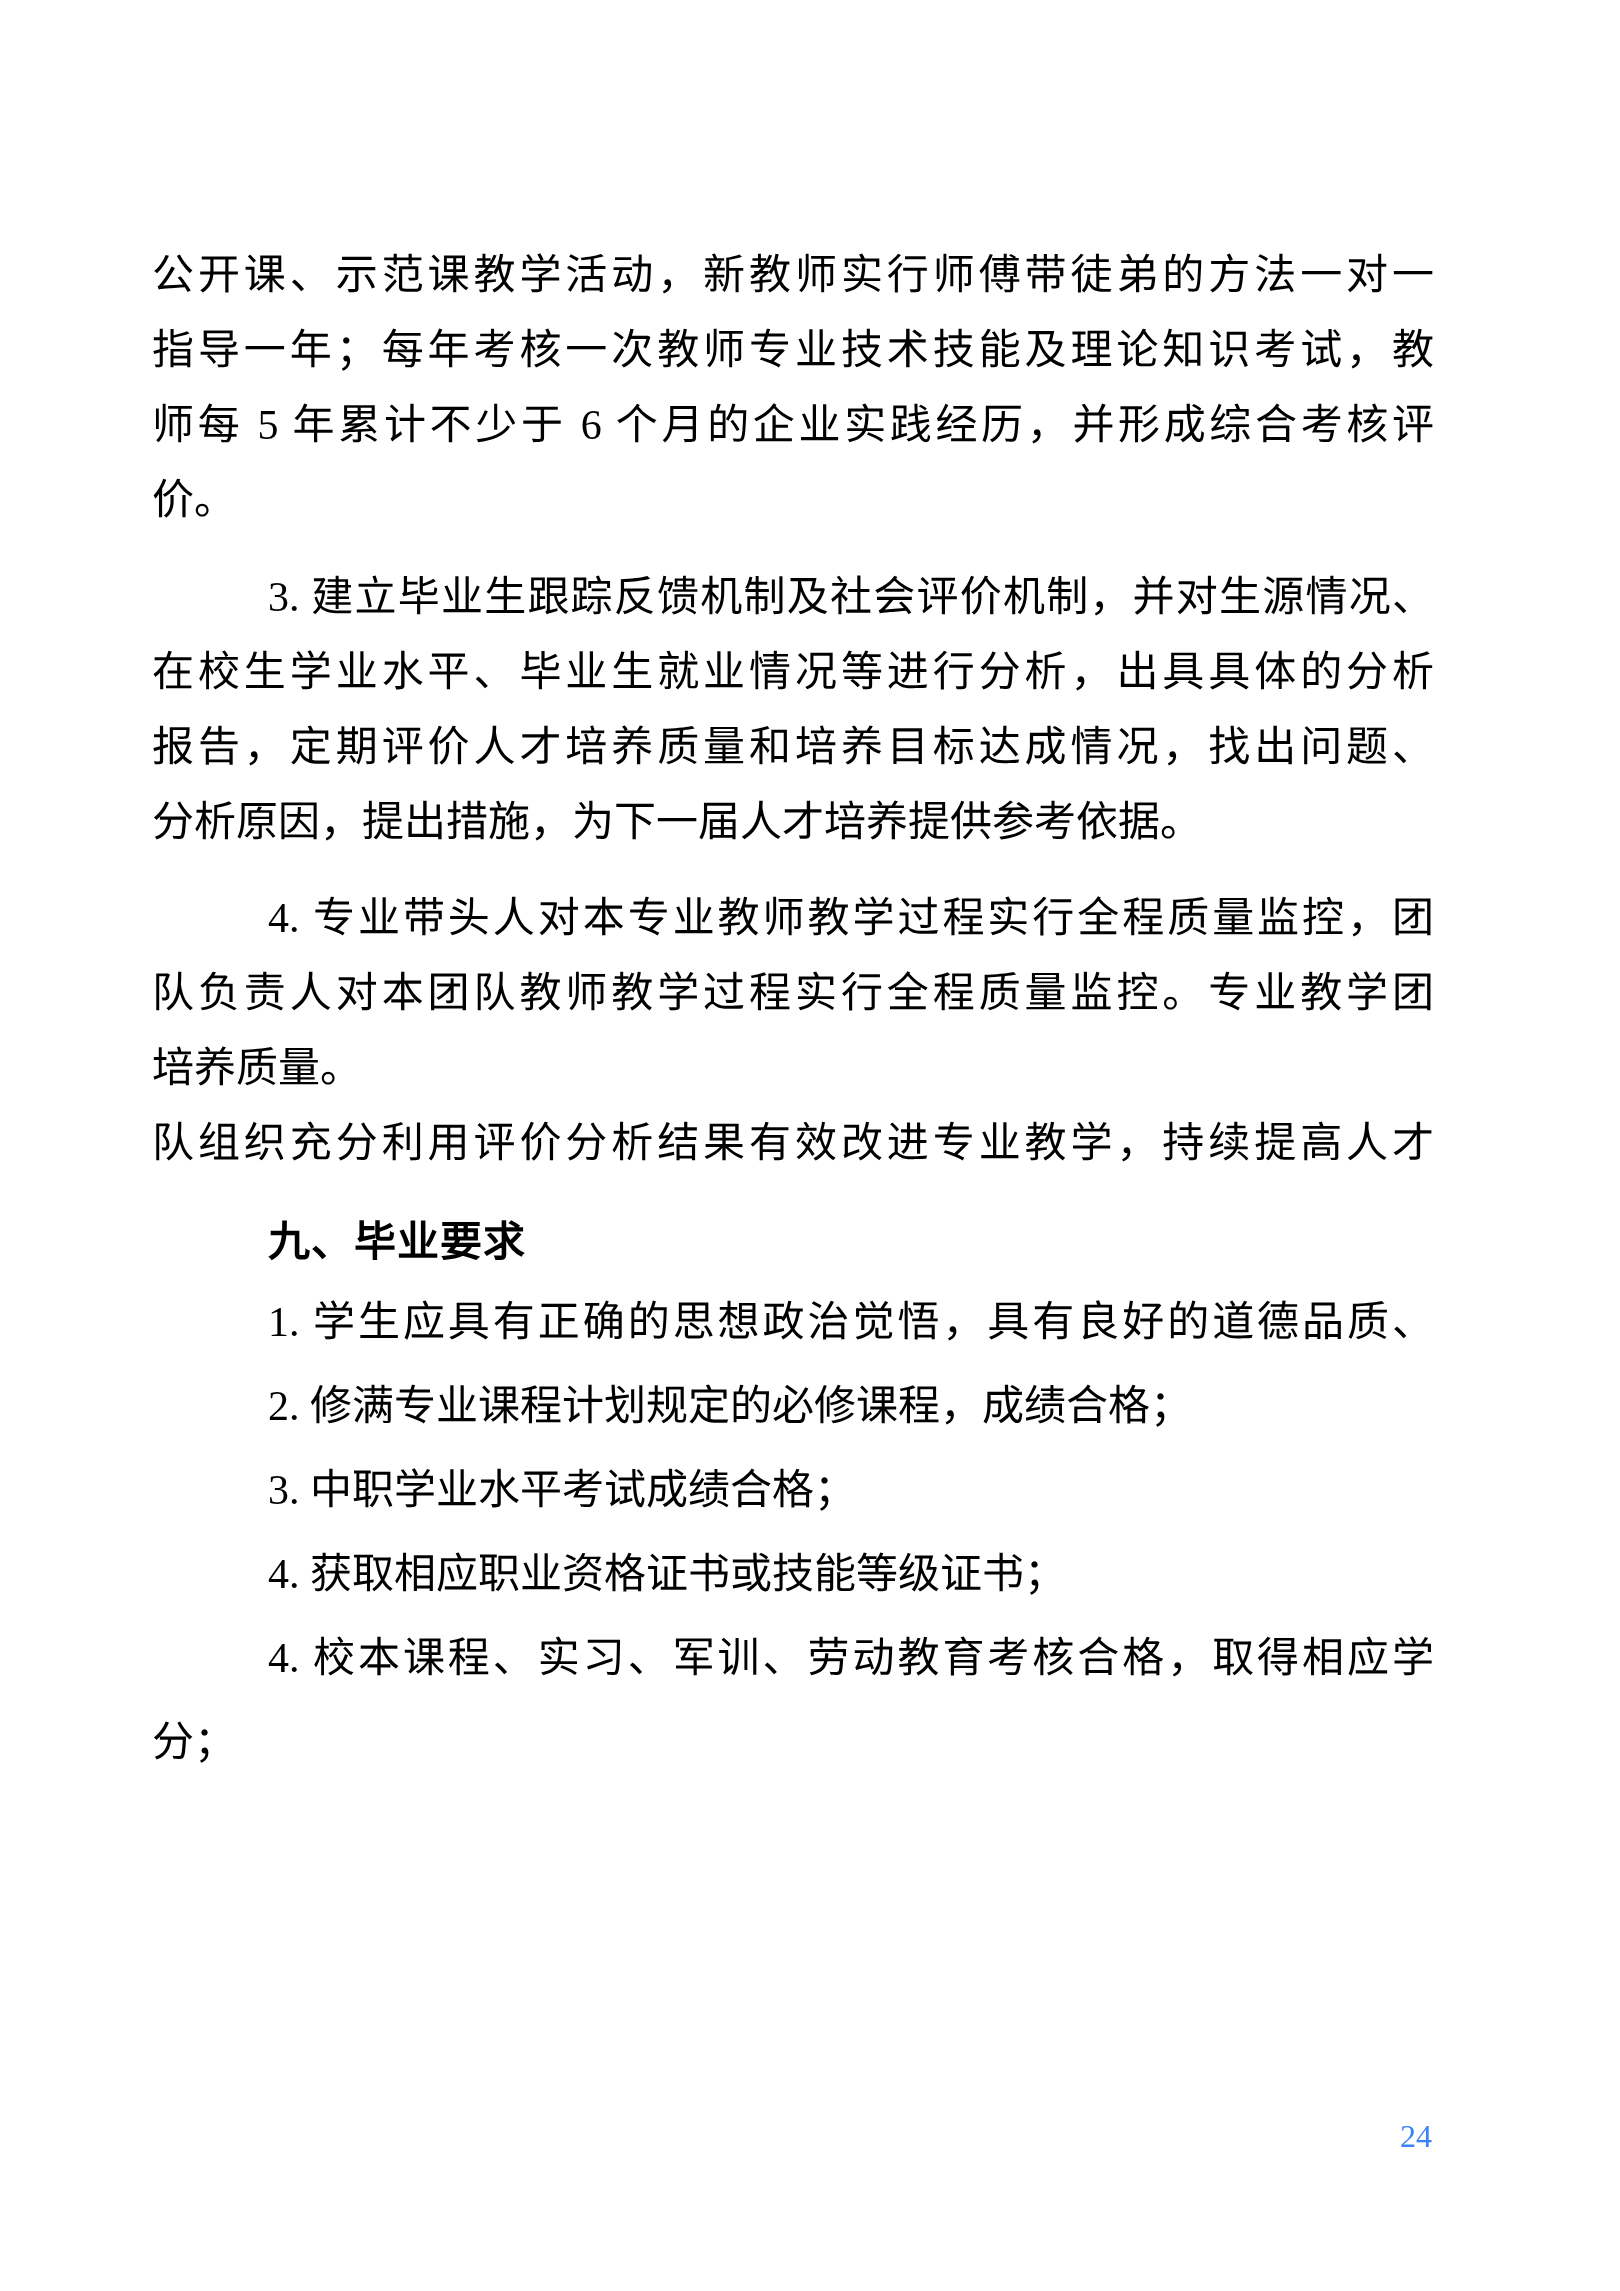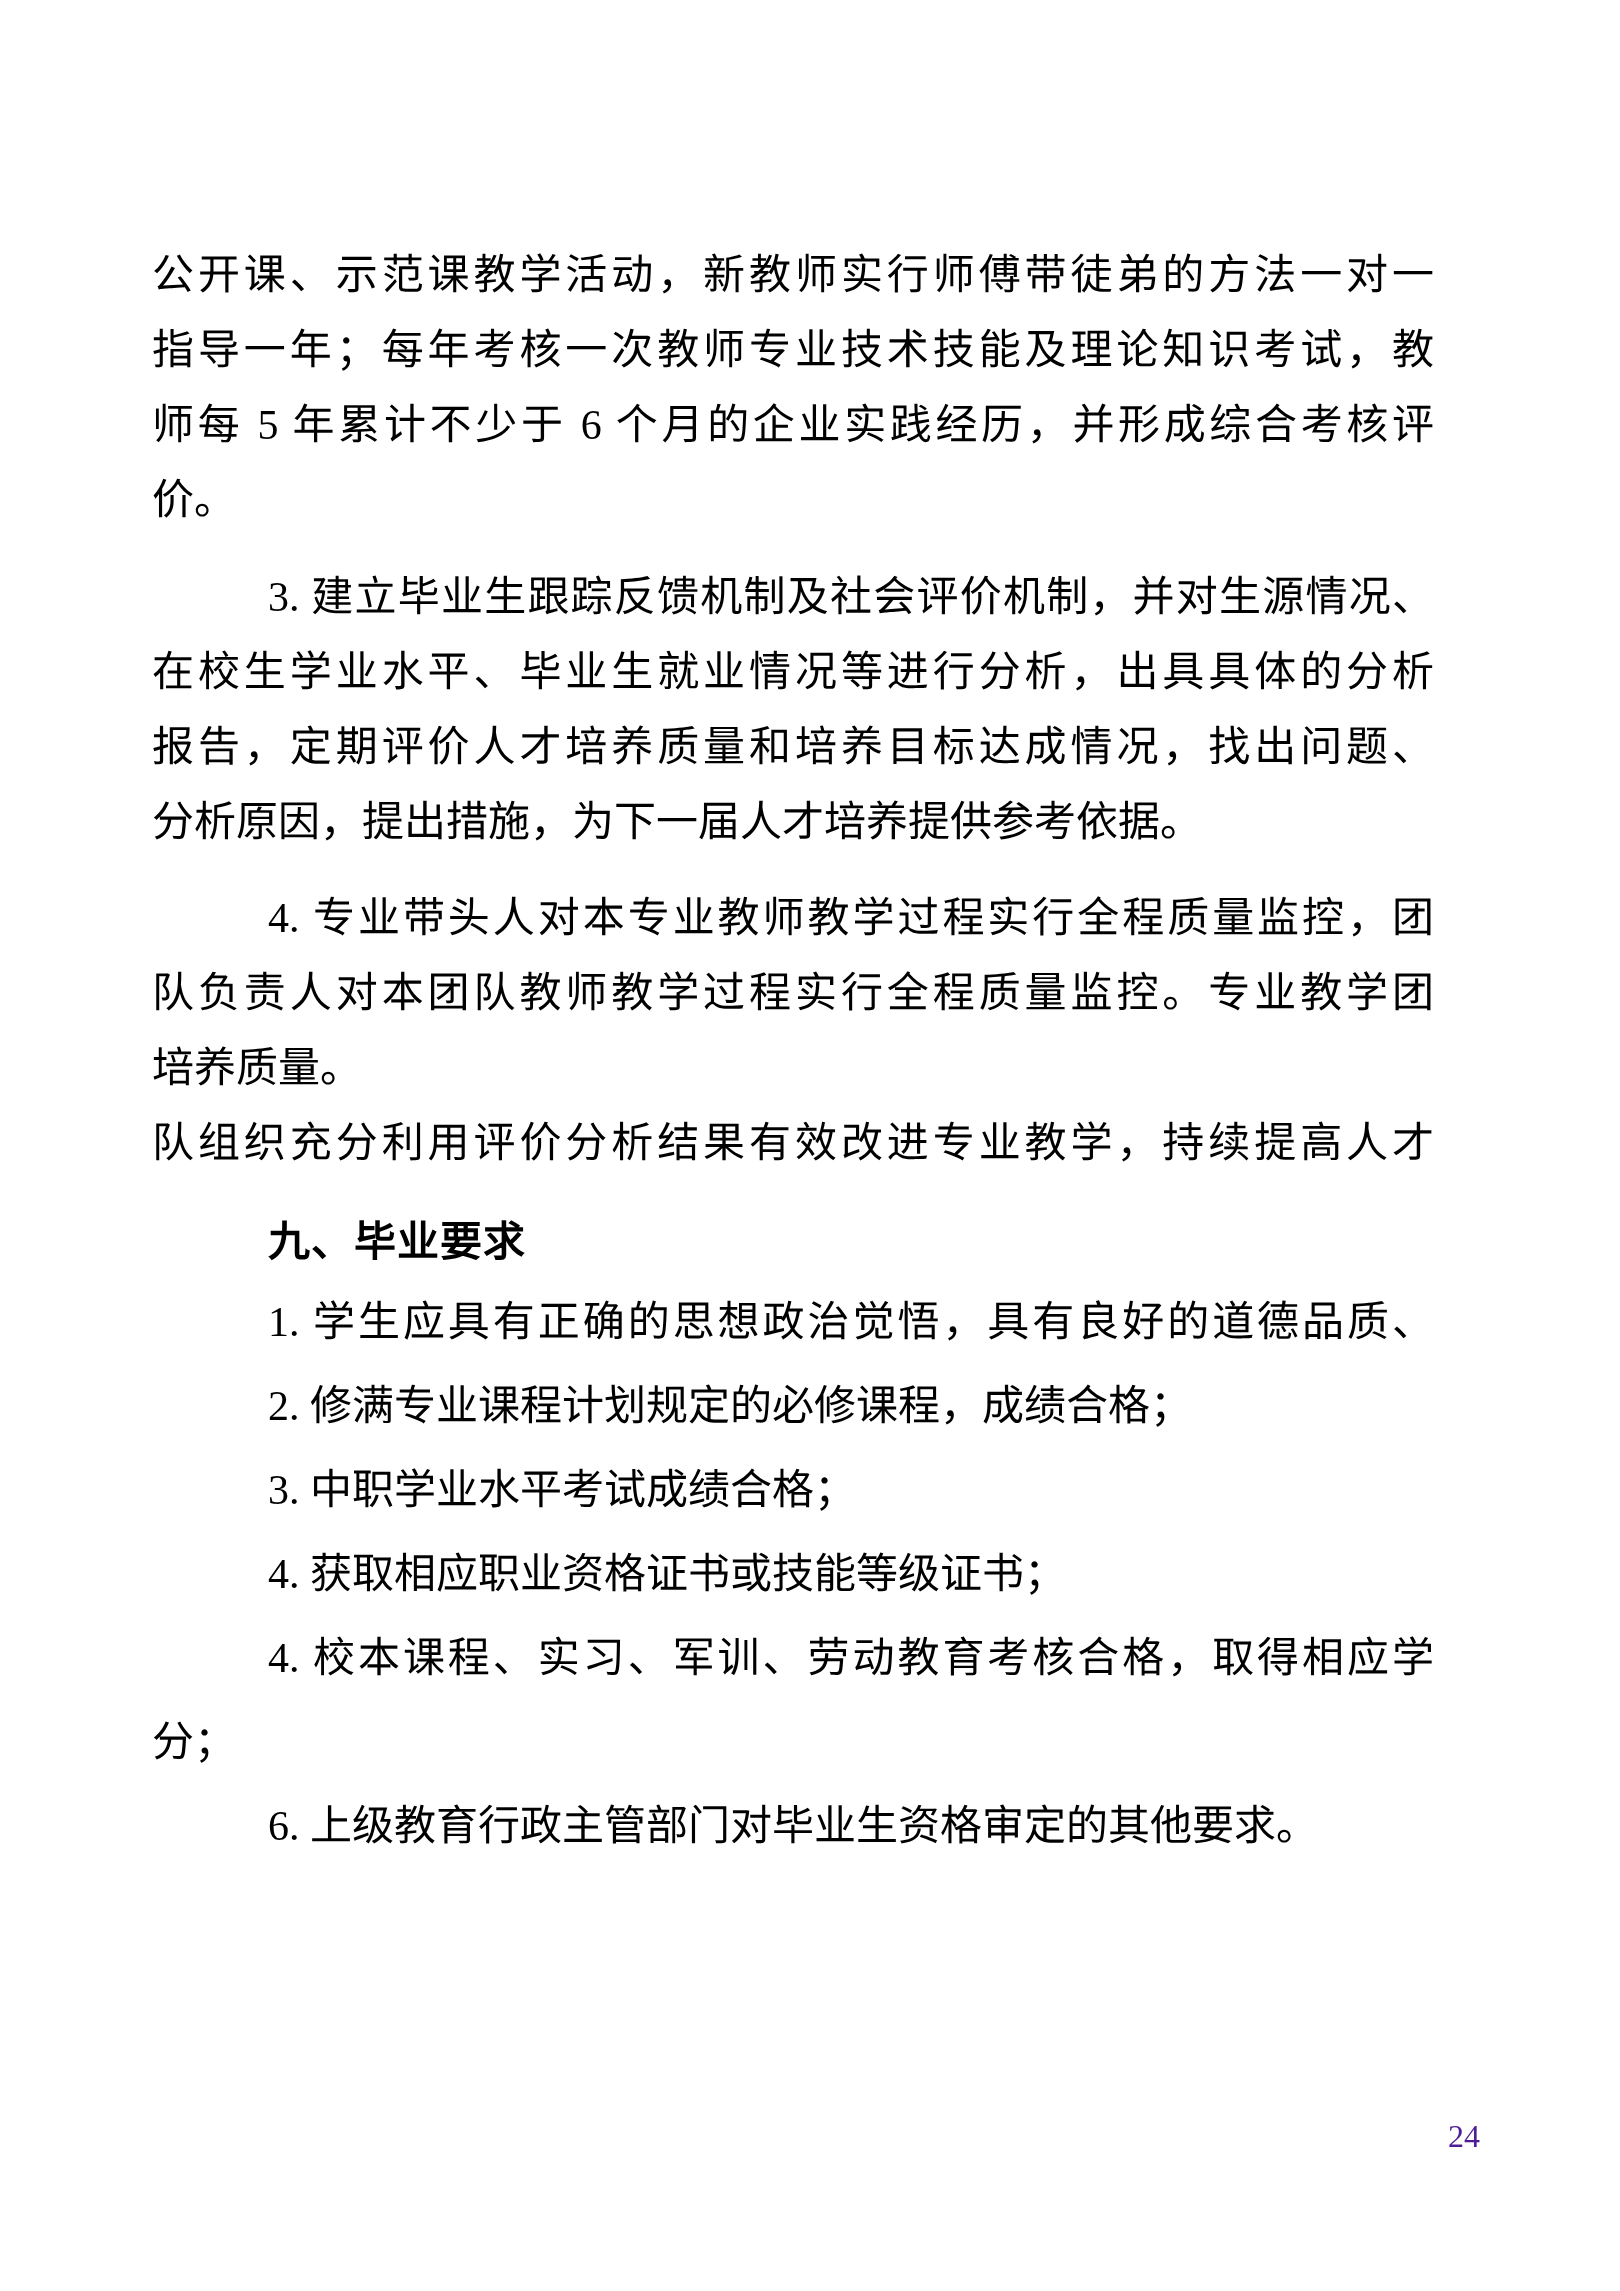--- a/index.html
+++ b/index.html
@@ -45,22 +45,21 @@
     letter-spacing: 1px;
   }
   .grad-items { margin: 0; }
   .grad-items .ln { min-height: 84px; line-height: 84px; }
   .page-number {
     position: absolute;
     left: 1400px;
     top: 2117px;
     font-size: 32px;
     line-height: 39px;
-    color: #4c1d95;
-    margin-left: 48px;
+    color: #3b82f6;
   }
 </style>
 </head>
 <body>
 
 <div class="page">
 
   <div class="content">
 
     <div class="para">
@@ -96,23 +95,20 @@
       <div>
         <div class="ln end indent">3. 中职学业水平考试成绩合格；</div>
       </div>
       <div>
         <div class="ln end indent">4. 获取相应职业资格证书或技能等级证书；</div>
       </div>
       <div>
         <div class="ln full indent">4. 校本课程、实习、军训、劳动教育考核合格，取得相应学</div>
         <div class="ln end">分；</div>
       </div>
-      <div>
-        <div class="ln end indent">6. 上级教育行政主管部门对毕业生资格审定的其他要求。</div>
-      </div>
     </div>
 
   </div>
 
   <div class="page-number">24</div>
 
 </div>
 
 
 </body></html>

